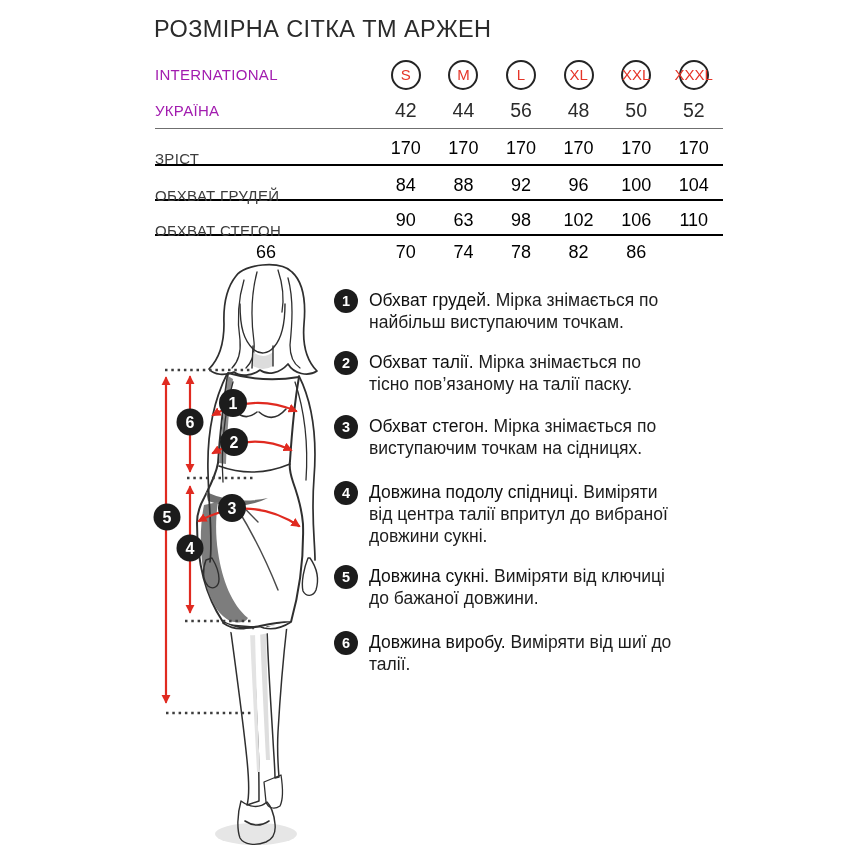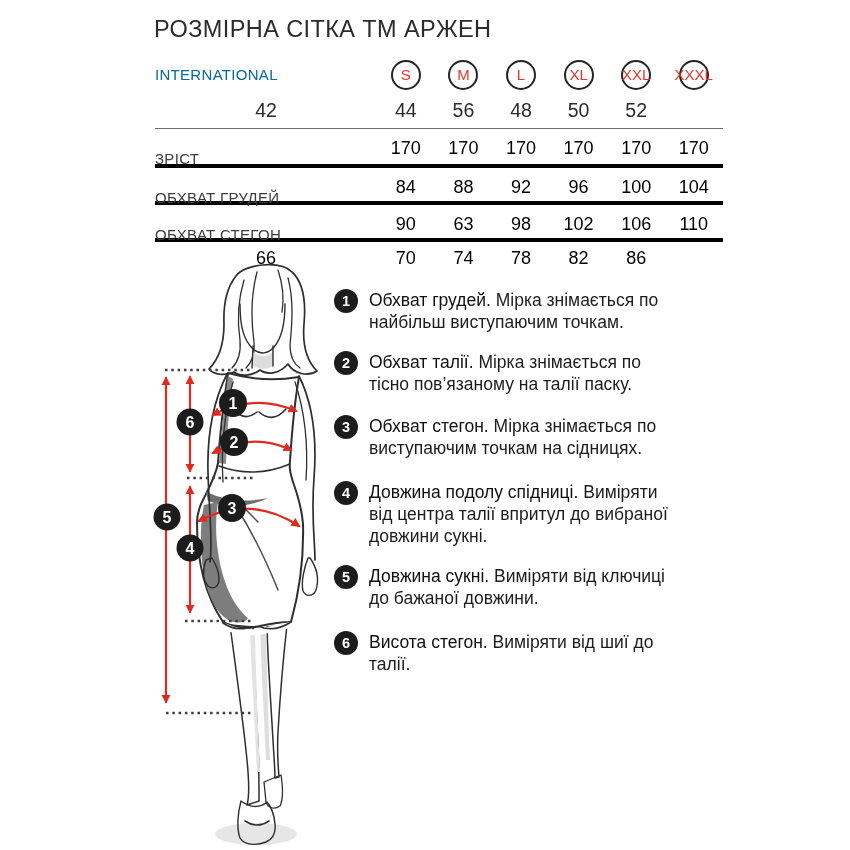--- a/index.html
+++ b/index.html
@@ -10,23 +10,23 @@
   
   .page-title{
     position:absolute;left:154px;top:13px;font-size:23.5px;line-height:32px;
     color:#2b2b2b;letter-spacing:.4px;font-weight:400;white-space:nowrap;
   }
   
   .size-table{position:absolute;left:155px;top:56px;width:568px;}
   .trow{display:grid;grid-template-columns:222px repeat(6,57.6px);align-items:center;}
   .head-row{height:37px;}
   .ua-row{height:35px;}
-  .data-row{height:33px;border-top:4px solid #000000;}
+  .data-row{height:33px;border-top:2px solid #000000;}
   .data-row.first{height:35px;border-top:1px solid #6f6f6f;}
-  .tlabel{font-size:15px;color:#0369a1;letter-spacing:.3px;}
+  .tlabel{font-size:15px;color:#a21caf;letter-spacing:.3px;}
   .row-label{color:#3c3c3c;margin-top:21px;}
   .tcell{text-align:center;display:flex;align-items:center;justify-content:center;}
   .ua{font-size:19.5px;color:#2b2b2b;}
   .val{font-size:18px;color:#000000;}
   .size-circle{
     width:30px;height:30px;border:2px solid #242424;border-radius:50%;
     display:flex;align-items:center;justify-content:center;box-sizing:border-box;
     background:#fff;
   }
   .size-letter{color:#e53528;font-size:15px;white-space:nowrap;}
@@ -85,20 +85,21 @@
             <span class="size-letter">XXL</span>
           </span>
         </div>
       <div class="tcell">
           <span class="size-circle">
             <span class="size-letter">XXXL</span>
           </span>
         </div>
     </div>
     <div class="trow ua-row">
+      <div class="tlabel">УКРАЇНА</div>
       <div class="tcell ua">42</div>
       <div class="tcell ua">44</div>
       <div class="tcell ua">56</div>
       <div class="tcell ua">48</div>
       <div class="tcell ua">50</div>
       <div class="tcell ua">52</div>
     </div>
     <div class="trow data-row first">
       <div class="tlabel row-label">ЗРІСТ</div>
       <div class="tcell val">170</div>
@@ -158,21 +159,21 @@
 від центра талії впритул до вибраної
 довжини сукні.</span></div>
     </div>
     <div class="legend-item" style="top:276px;">
       <span class="legend-num">5</span>
       <div class="legend-text"><b>Довжина сукні.</b> <span>Виміряти від ключиці
 до бажаної довжини.</span></div>
     </div>
     <div class="legend-item" style="top:342px;">
       <span class="legend-num">6</span>
-      <div class="legend-text"><b>Висота стегон.</b> <span>Виміряти від шиї до
+      <div class="legend-text"><b>Довжина виробу.</b> <span>Виміряти від шиї до
 талії.</span></div>
     </div>
   </div>
 
   <svg class="figure-svg" viewBox="0 0 200 590">
     <defs>
       <marker id="arw" viewBox="0 0 10 10" refX="8" refY="5" markerWidth="4.2" markerHeight="4.2" orient="auto-start-reverse">
         <path d="M0,0 L10,5 L0,10 z" fill="#e02a20"></path>
       </marker>
     </defs>

